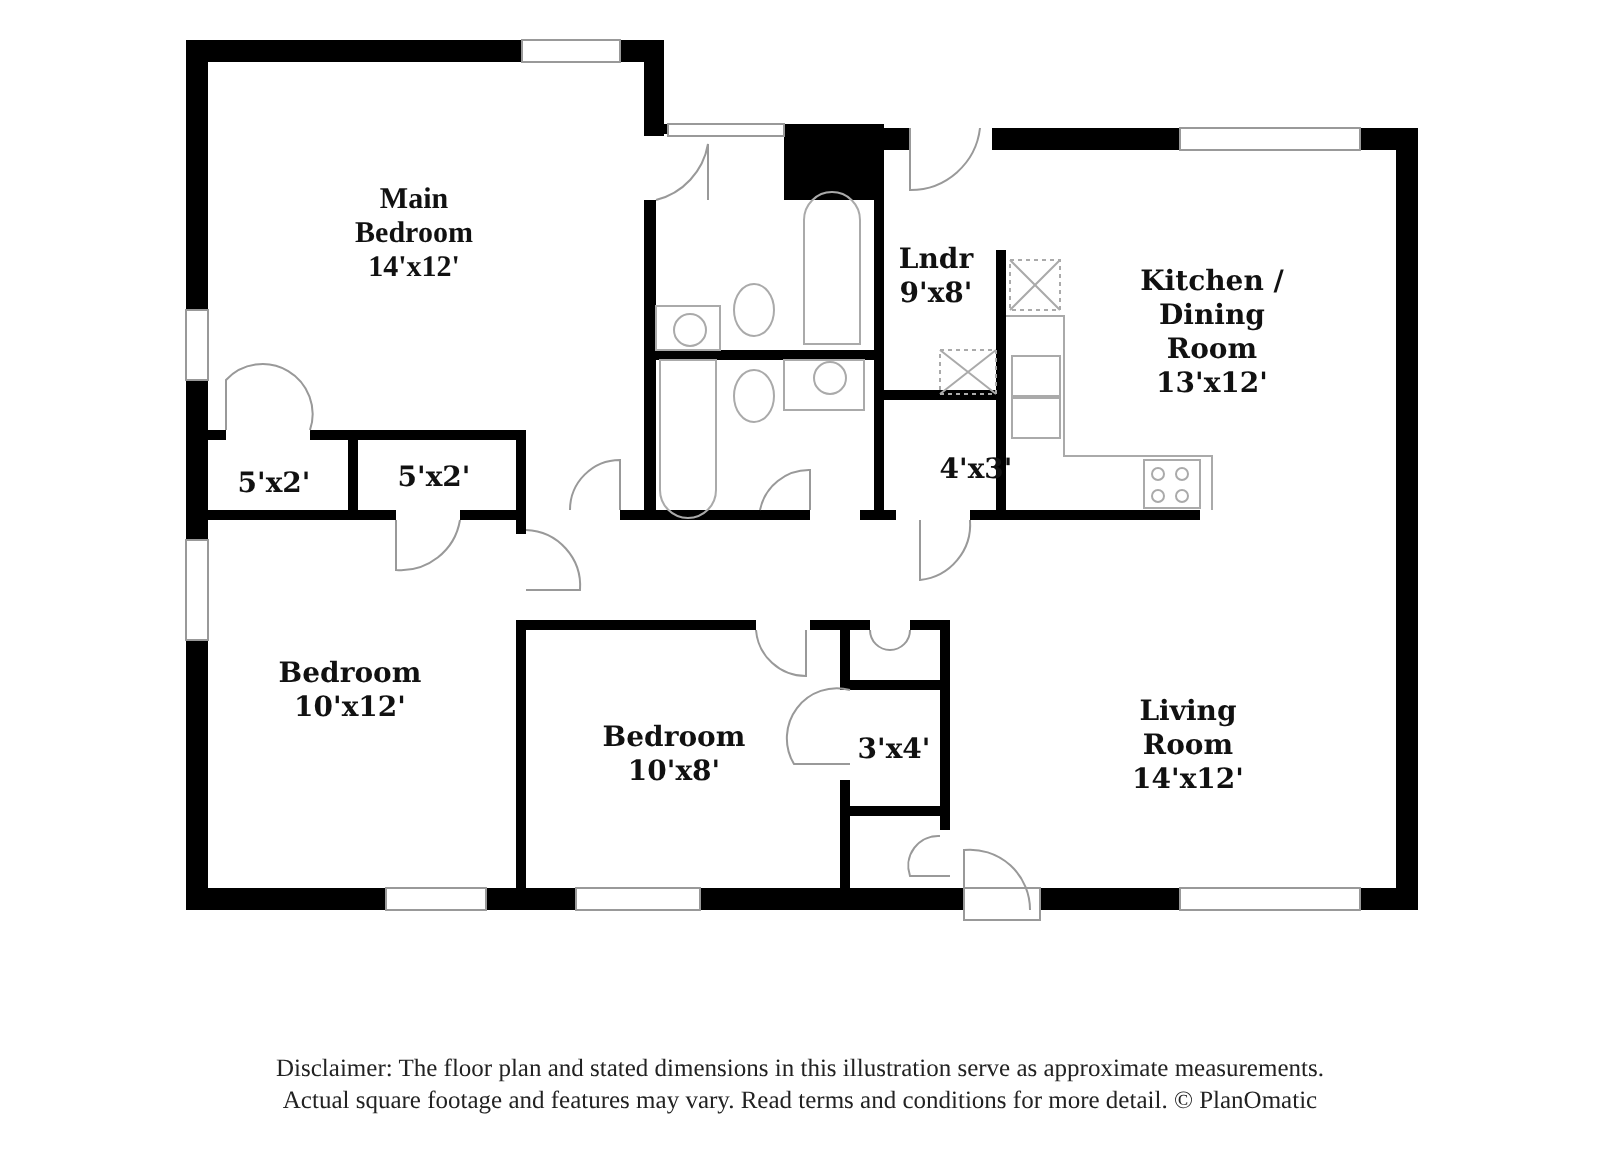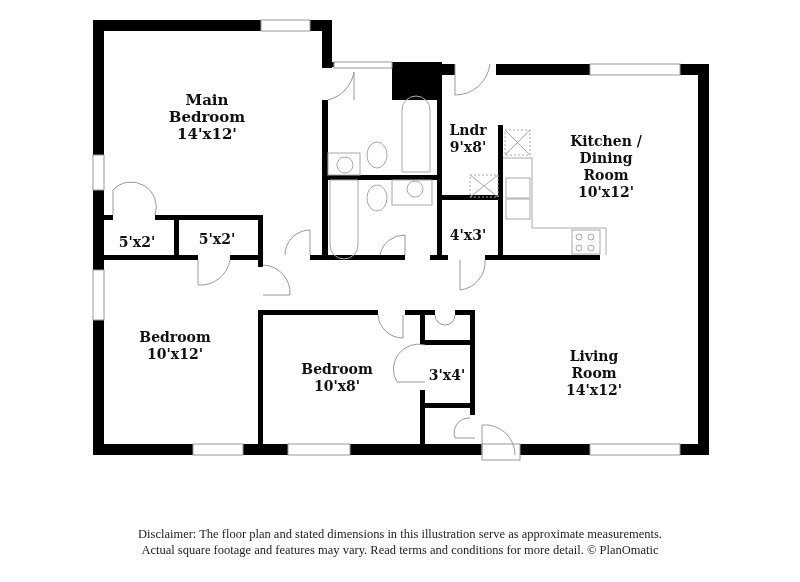--- a/index.html
+++ b/index.html
@@ -119,32 +119,32 @@
     <rect x="506" y="178" width="24" height="20"></rect>
     <rect x="506" y="199" width="24" height="20"></rect>
     <rect x="572" y="230" width="28" height="24"></rect>
     <circle cx="579" cy="237" r="3"></circle>
       <circle cx="591" cy="237" r="3"></circle>
     <circle cx="579" cy="248" r="3"></circle>
       <circle cx="591" cy="248" r="3"></circle>
   </g>
 </svg>
 
-<div class="lbl" style="left:207px;top:92px;font-size:15px;">Main
+<div class="lbl" style="left:207px;top:92px;font-size:15px;font-family:Liberation Serif, serif;">Main
 Bedroom
 14'x12'</div>
 <div class="lbl" style="left:137px;top:234px;">5'x2'</div>
 <div class="lbl" style="left:217px;top:231px;">5'x2'</div>
 <div class="lbl" style="left:468px;top:122px;">Lndr
 9'x8'</div>
-<div class="lbl" style="left:468px;top:227px;">4'x3'</div>
+<div class="lbl" style="left:488px;top:227px;">4'x3'</div>
 <div class="lbl" style="left:606px;top:133px;">Kitchen /
 Dining
 Room
-10'x12'</div>
+13'x12'</div>
 <div class="lbl" style="left:175px;top:329px;">Bedroom
 10'x12'</div>
 <div class="lbl" style="left:337px;top:361px;">Bedroom
 10'x8'</div>
 <div class="lbl" style="left:447px;top:367px;">3'x4'</div>
 <div class="lbl" style="left:594px;top:348px;">Living
 Room
 14'x12'</div>
 
 <div class="disc" style="top:526px;">Disclaimer: The floor plan and stated dimensions in this illustration serve as approximate measurements.</div>

